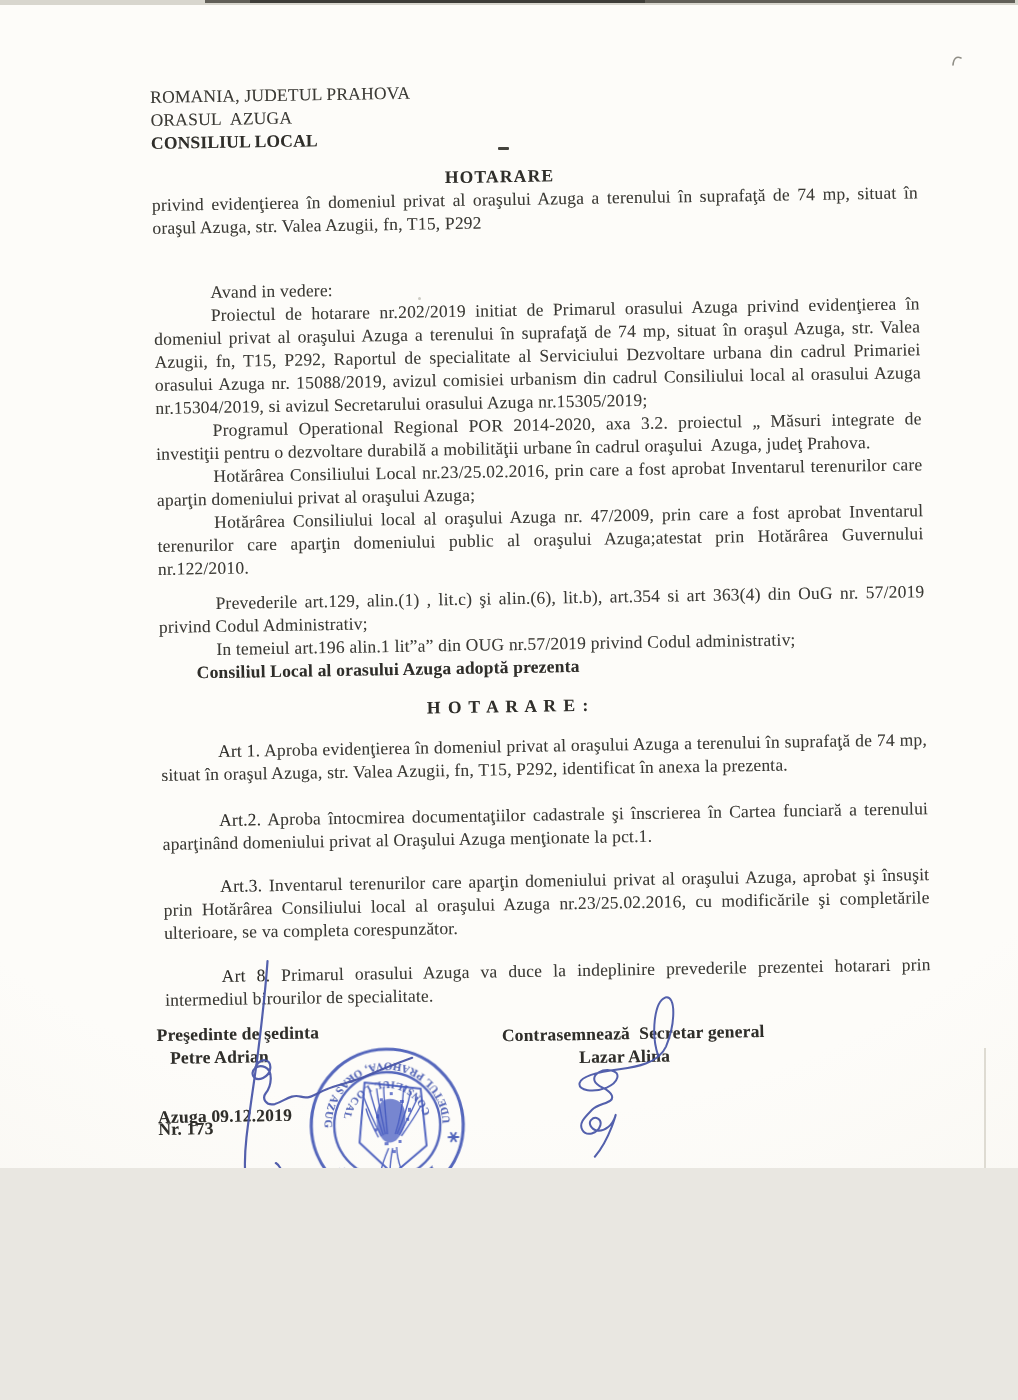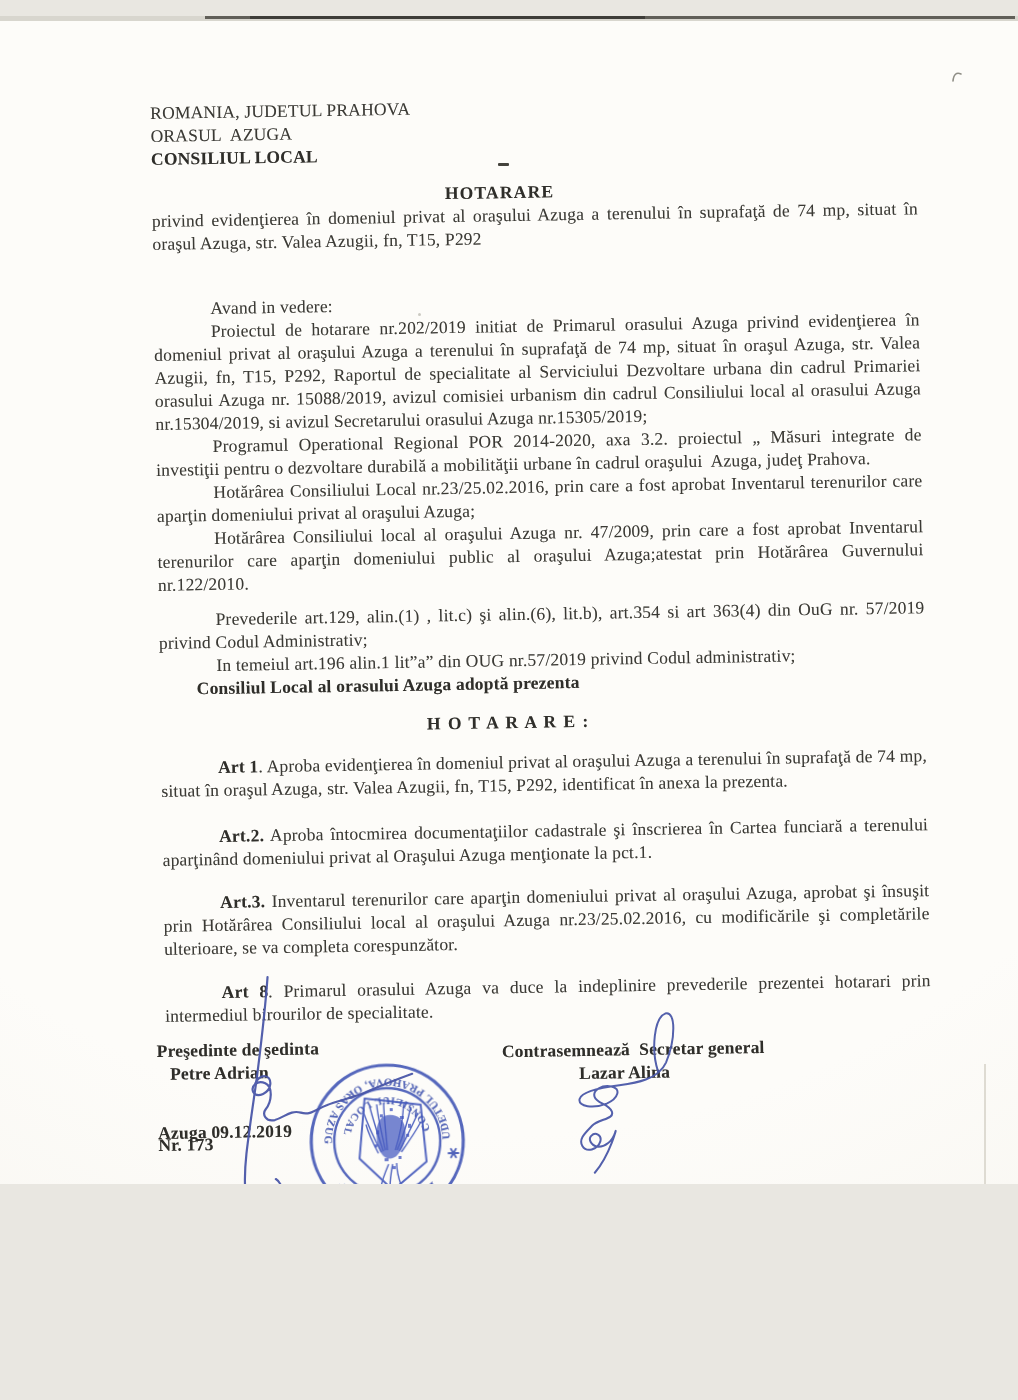--- a/index.html
+++ b/index.html
@@ -2,41 +2,40 @@
 <html><head>
 <meta charset="utf-8">
 <style>
   html,body{margin:0;padding:0;background:#e9e7e1;}
   .page{
     position:relative;width:1018px;height:1168px;overflow:hidden;
     background:
       radial-gradient(ellipse 135% 105% at 48% 38%, #fdfcf9 55%, #f7f5ef 86%, #efede6 100%);
     font-family:"Liberation Serif", serif;
     color:#3b3a35;
-    margin-top:16px;
   }
   
   .doc{
     position:absolute;left:150px;top:86px;width:766px;
     transform:rotate(-0.95deg);transform-origin:0 0;
     font-size:17.5px;line-height:23px;letter-spacing:.2px;
     text-shadow:0 0 .6px rgba(59,58,53,.28);
   }
   .doc p{margin:0;text-align:justify;}
   .hdr p{text-align:left;}
   .ind{text-indent:57px;}
   .b{font-weight:bold;color:#2f2e2a;}
   .center-title{text-align:center !important;padding-right:70px;font-weight:bold;color:#2f2e2a;}
   .title{margin-top:16px !important;letter-spacing:1.2px;}
   .decision{margin-top:16px !important;letter-spacing:1.5px;}
   .mt12{margin-top:12px !important;} .mt17{margin-top:17px !important;}
   .mt20{margin-top:20px !important;} .mt21{margin-top:21px !important;}
   .mt23{margin-top:23px !important;} .mt42{margin-top:42px !important;}
   .adopt{text-indent:37px;}
-  .lead{font-weight:bold;color:#2f2e2a;}
+  .lead{font-weight:normal;color:#2f2e2a;}
   
   .footer{position:relative;margin-top:14px;height:348px;}
   .footer .abs{position:absolute;white-space:nowrap;font-weight:bold;color:#2f2e2a;z-index:1;}
   .stamp-wrap{position:absolute;left:137px;top:20px;width:166px;height:166px;z-index:3;filter:blur(.3px);}
   .sig{position:absolute;z-index:4;}
   
   .edge-top{position:absolute;top:0;left:0;width:1018px;height:5px;background:#d8d6ce;}
   .edge-line1{position:absolute;top:0;left:205px;width:810px;height:3px;background:#615f58;}
   .edge-line2{position:absolute;top:0;left:250px;width:395px;height:3px;background:#3e3d38;}
   .edge-right{position:absolute;left:984px;top:1048px;width:2px;height:345px;background:#dedbd2;}

